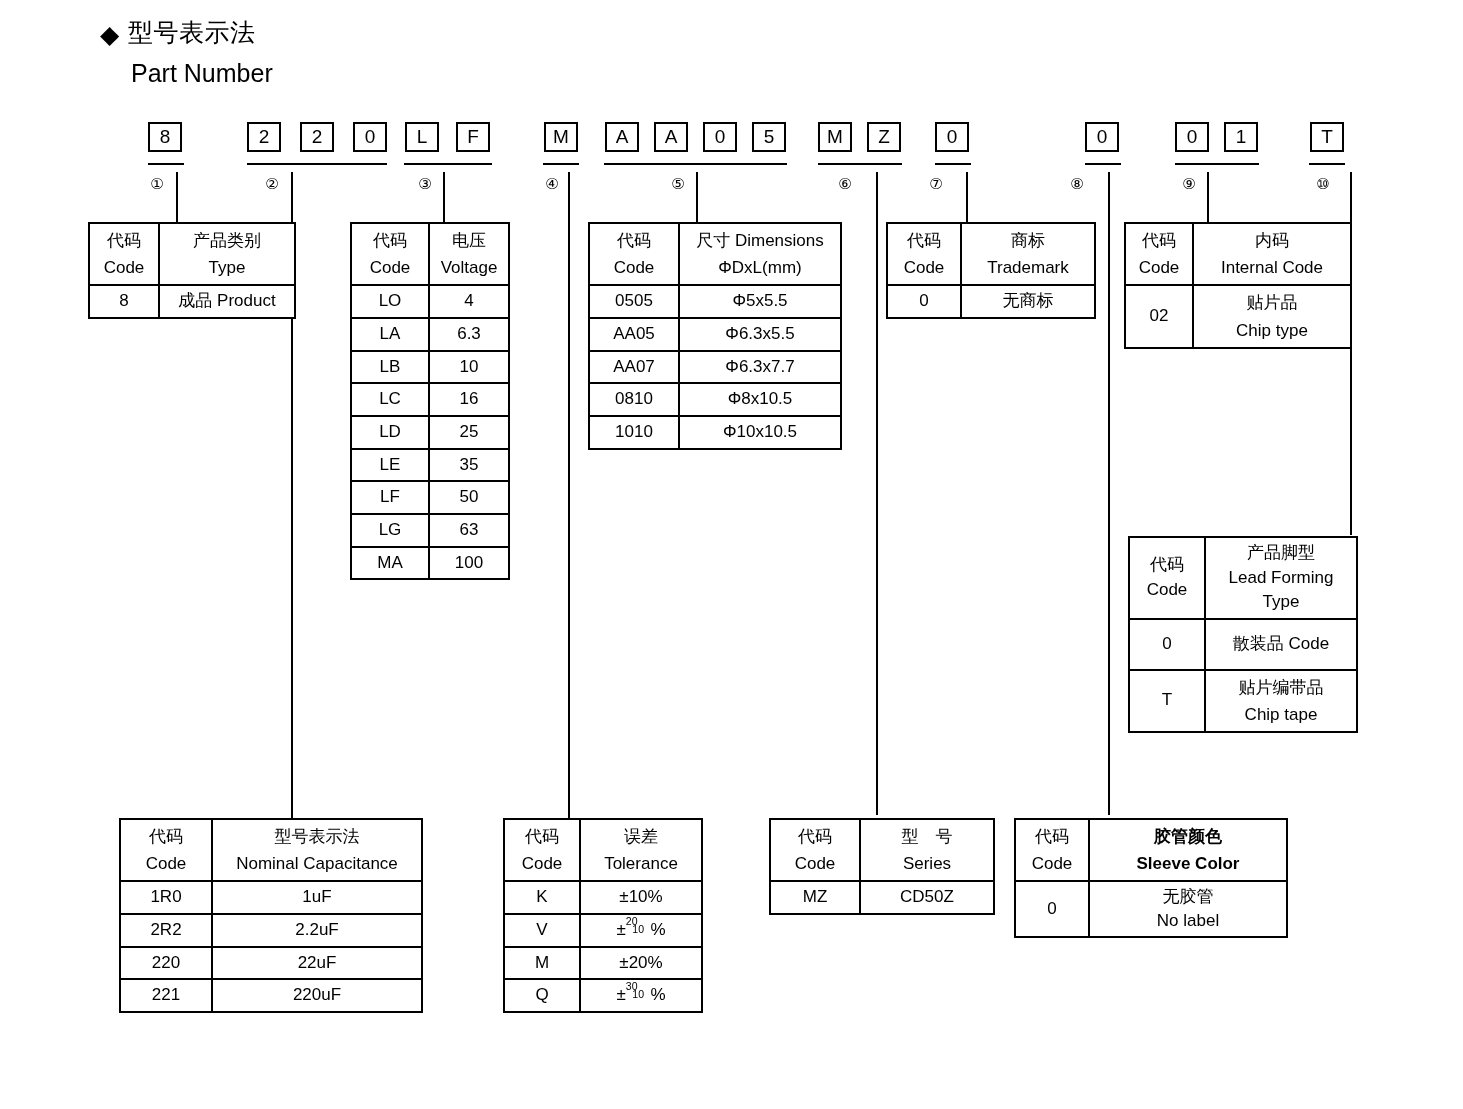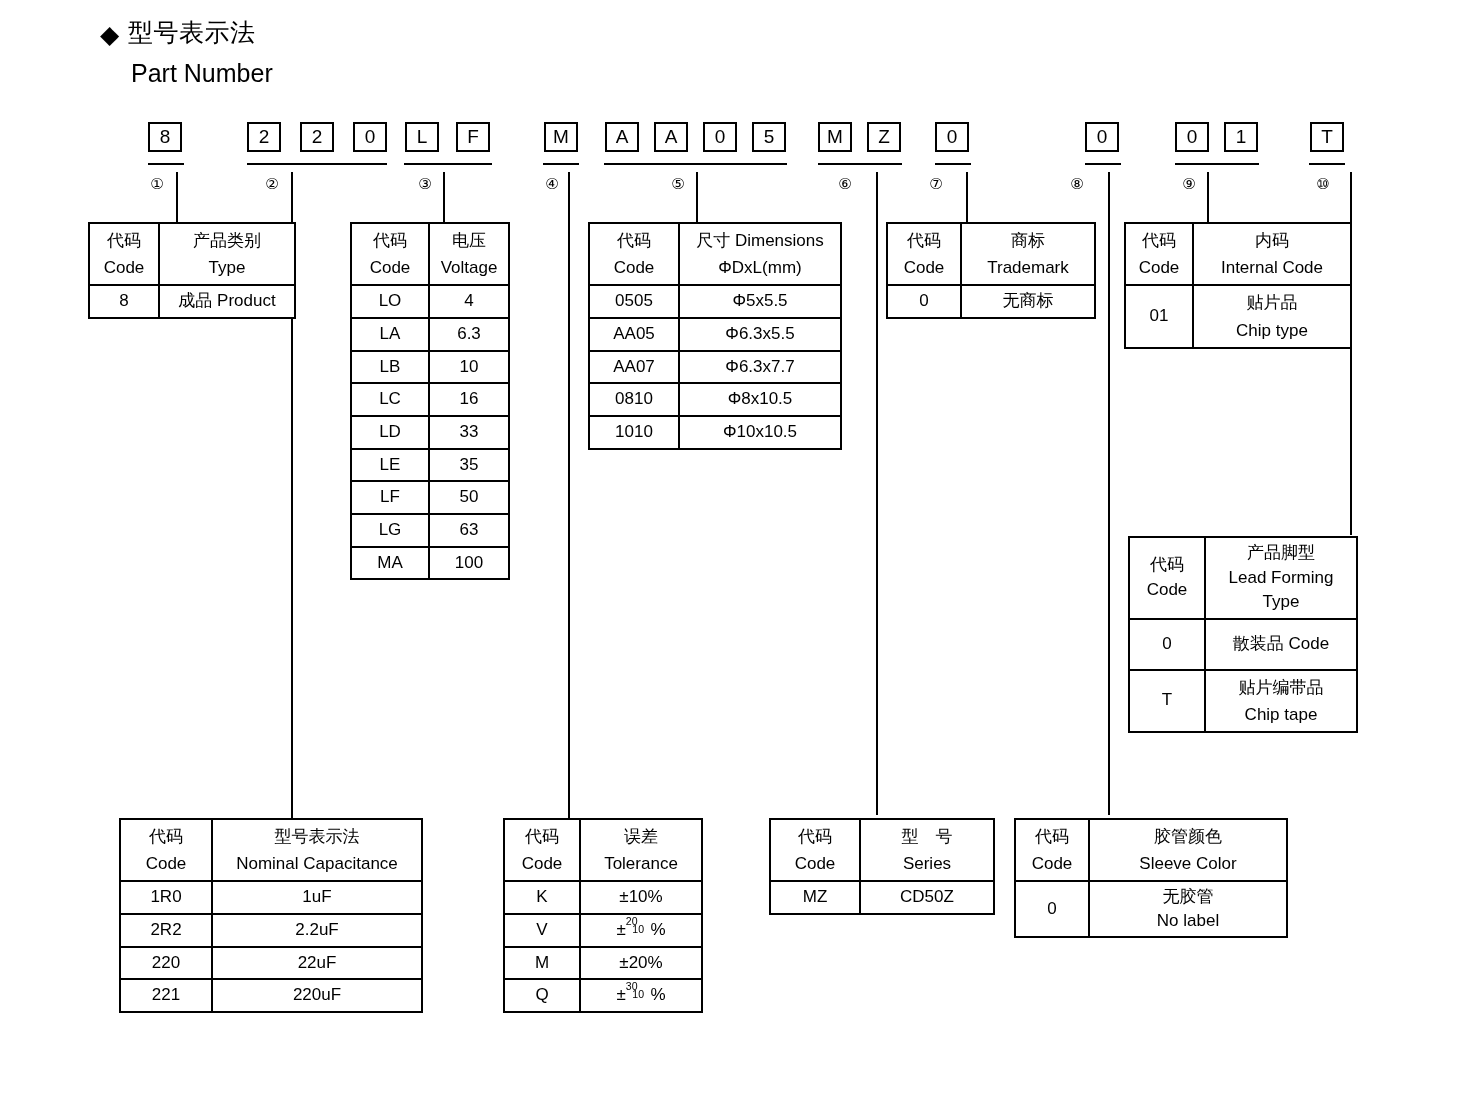--- a/index.html
+++ b/index.html
@@ -229,21 +229,21 @@
     <tr>
           <td>LB</td>
           <td>10</td>
         </tr>
     <tr>
           <td>LC</td>
           <td>16</td>
         </tr>
     <tr>
           <td>LD</td>
-          <td>33</td>
+          <td>25</td>
         </tr>
     <tr>
           <td>LE</td>
           <td>35</td>
         </tr>
     <tr>
           <td>LF</td>
           <td>50</td>
         </tr>
     <tr>
@@ -317,21 +317,21 @@
       <td class="hd" style="width:56px;">
         <span class="l2">代码</span>
         <span class="l2">Code</span>
       </td>
       <td class="hd" style="width:146px;">
         <span class="l2">内码</span>
         <span class="l2">Internal Code</span>
       </td>
     </tr>
     <tr>
-      <td>01</td>
+      <td>02</td>
       <td class="hd">
         <span class="l2">贴片品</span>
         <span class="l2">Chip type</span>
       </td>
     </tr>
   </tbody>
     </table>
 
   <table class="tbl" style="left:1128px;top:536px;">
     <tbody>
@@ -441,21 +441,21 @@
   </tbody>
     </table>
 
   <table class="tbl" style="left:1014px;top:818px;">
     <tbody>
         <tr>
       <td class="hd" style="width:62px;">
         <span class="l2">代码</span>
         <span class="l2">Code</span>
       </td>
-      <td class="hd" style="width:186px;">
+      <td class="hd" style="width:186px;font-weight:bold;">
         <span class="l2">胶管颜色</span>
         <span class="l2">Sleeve Color</span>
       </td>
     </tr>
     <tr>
       <td>0</td>
       <td class="hd" style="line-height:1.4;">
         <span class="l2">无胶管</span>
         <span class="l2">No label</span>
       </td>

